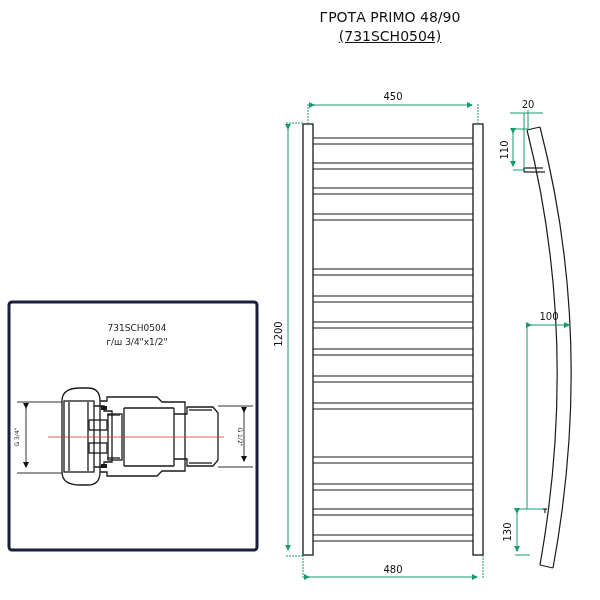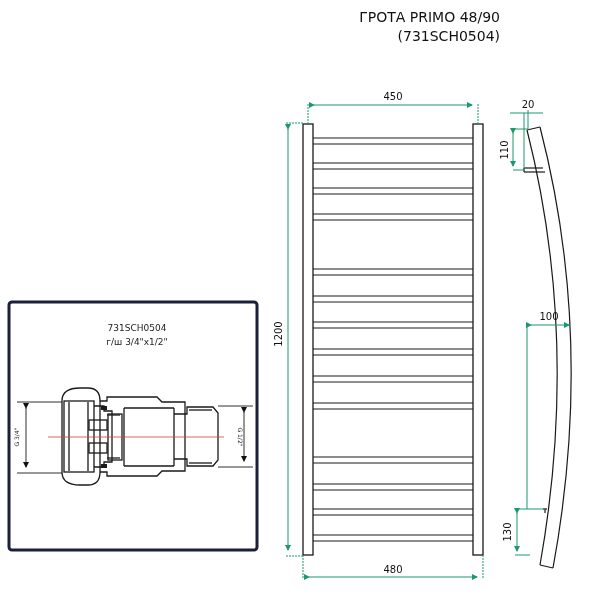--- a/index.html
+++ b/index.html
@@ -1,18 +1,18 @@
 <!DOCTYPE html>
 <html><head>
 <meta charset="utf-8">
 <style>
   html,body{margin:0;padding:0;background:#ffffff;}
   body{width:600px;height:600px;position:relative;overflow:hidden;font-family:"DejaVu Sans","Liberation Sans",sans-serif;}
-  .title{position:absolute;left:280px;width:220px;text-align:right;font-size:14px;color:#111;line-height:19px;}
-  #t1{top:8px;} #t2{top:27px;}
+  .title{position:absolute;left:280px;width:220px;text-align:center;font-size:14px;color:#111;line-height:19px;}
+  #t1{top:8px;} #t2{top:27px;text-decoration:underline;}
   svg{position:absolute;left:0;top:0;}
   .dimtxt{font-size:10px;fill:#111;font-family:"DejaVu Sans","Liberation Sans",sans-serif;}
   .boxtxt{font-size:9px;fill:#222;font-family:"DejaVu Sans","Liberation Sans",sans-serif;}
   .smalltxt{font-size:6px;fill:#222;font-family:"DejaVu Sans","Liberation Sans",sans-serif;}
 </style>
 </head>
 <body>
 
 <div class="title" id="t1">ГРОТА PRIMO 48/90</div>
 <div class="title" id="t2">(731SCH0504)</div>

